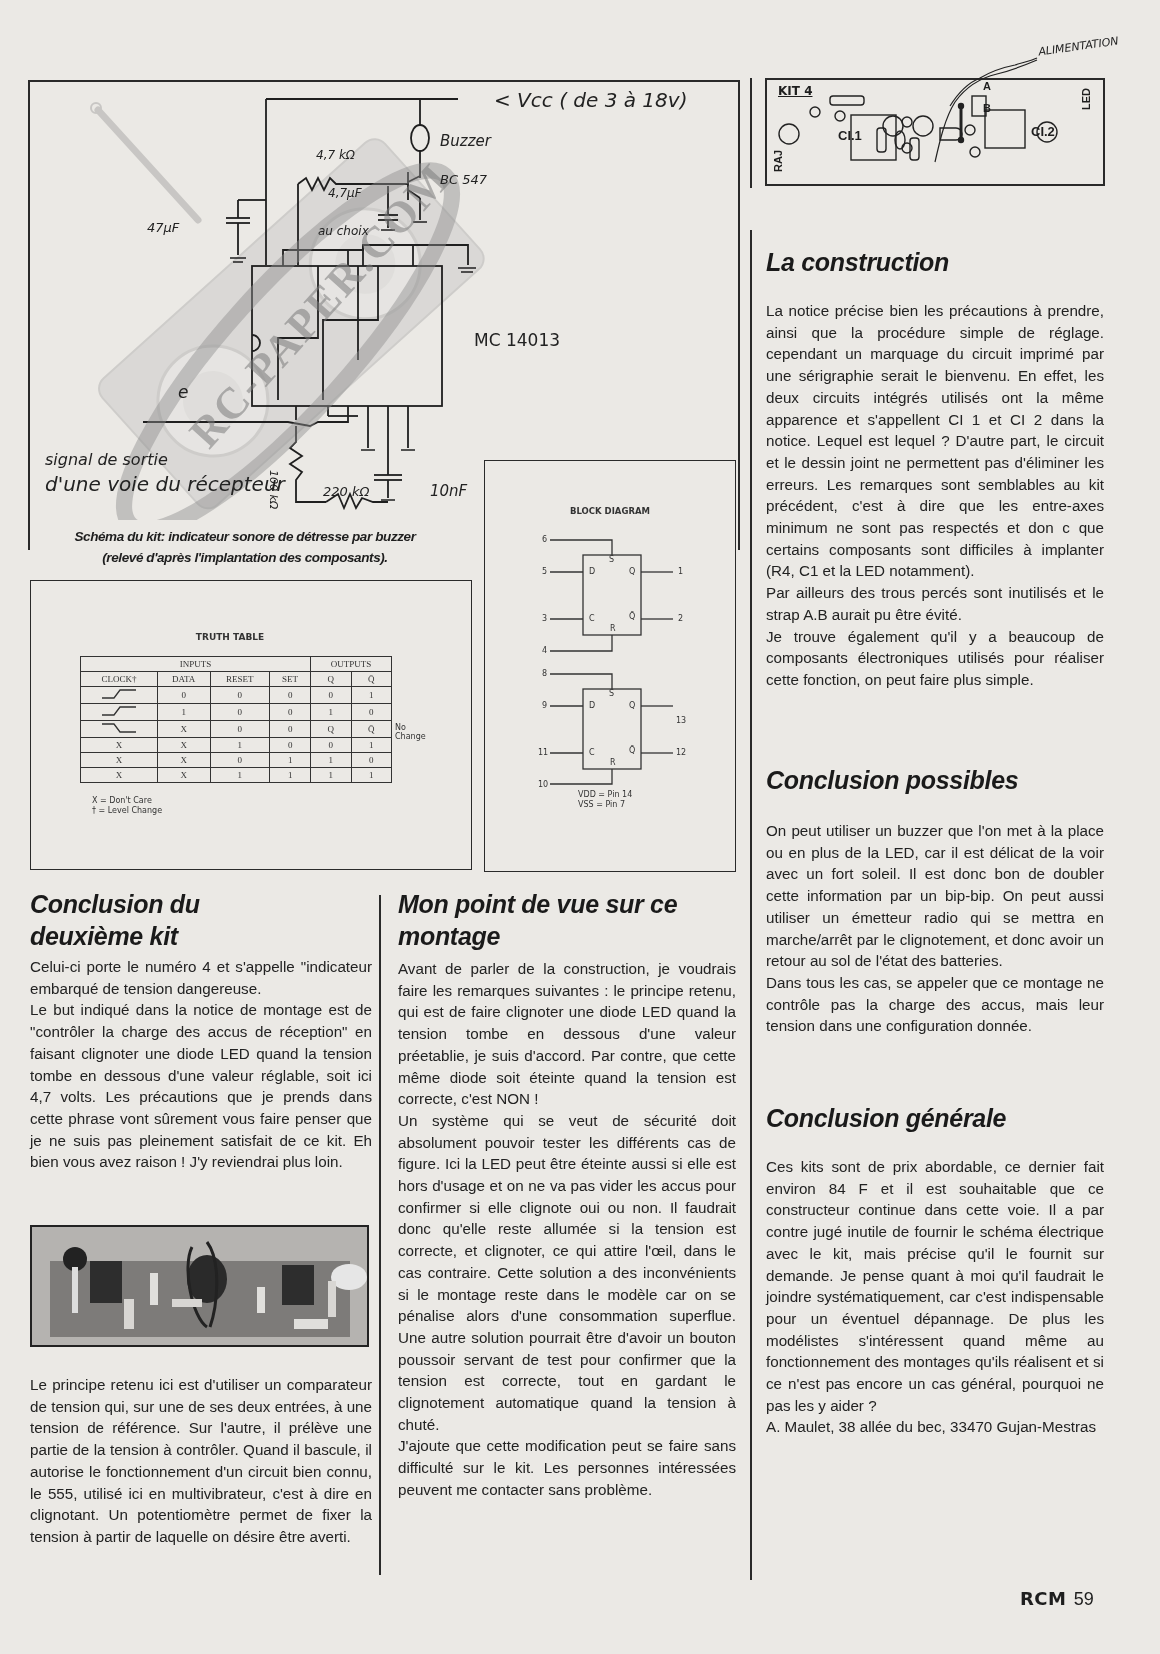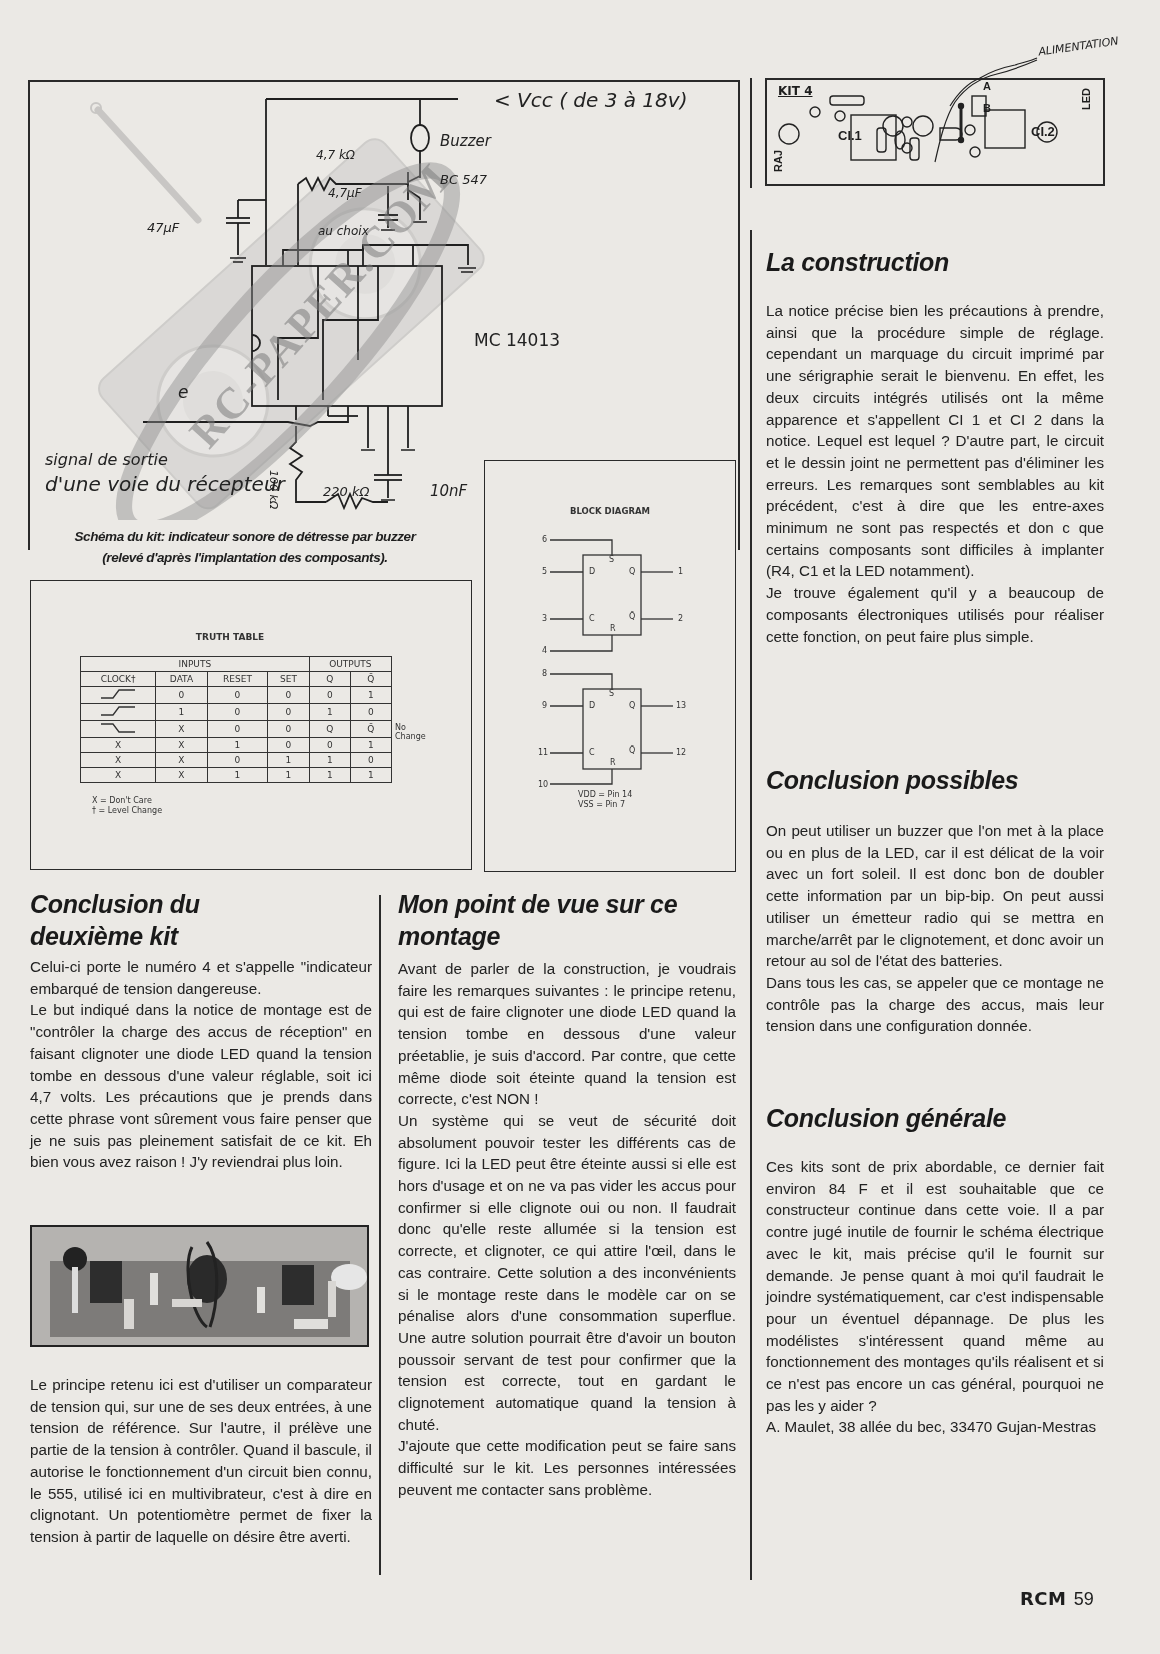--- a/index.html
+++ b/index.html
@@ -8,21 +8,21 @@
   .abs { position:absolute; }
   .box { position:absolute; border:2px solid #2a2a2a; box-sizing:border-box; }
   .thin { border-width:1.5px; }
   .vrule { position:absolute; width:2px; background:#2a2a2a; }
   .hand { font-family:"DejaVu Sans", sans-serif; font-style:italic; font-weight:normal; color:#222; position:absolute; white-space:nowrap; }
   .heading { font-family:"Liberation Sans", sans-serif; font-style:italic; font-weight:bold; font-size:25px; line-height:32px; color:#1a1a1a; margin:0; letter-spacing:-0.3px; }
   .body { font-family:"Liberation Sans", sans-serif; font-size:15.2px; line-height:21.7px; text-align:justify; color:#222; margin:0; }
   .body p { margin:0; }
   .caption { font-family:"Liberation Sans", sans-serif; font-style:italic; font-weight:bold; font-size:13.5px; line-height:21px; letter-spacing:-0.4px;text-align:center; }
   table.tt { border-collapse:collapse; font-size:9px; font-family:"DejaVu Sans", sans-serif; color:#333; }
-  table.tt td, table.tt th { border:1.2px solid #333; text-align:center; height:14px; padding:0 4px; font-weight:normal; }
+  table.tt td, table.tt th { border:1.2px solid #333; text-align:center; height:14px; padding:0 4px; font-weight:normal;font-family:Liberation Serif, serif; }
   .small { font-family:"DejaVu Sans", sans-serif; font-size:8px; color:#333; }
   .pin { font-family:"DejaVu Sans", sans-serif; font-size:8px; color:#333; position:absolute; }
   .footer { font-family:"Liberation Sans", sans-serif; font-weight:bold; font-size:19px; }
 </style>
 </head>
 <body>
 
 <div class="box" style="left:28px; top:80px; width:712px; height:470px; border-bottom:none;"></div>
 <div class="abs" style="left:30px; top:490px; width:450px; height:62px; background:#ebe9e5;"></div>
 
@@ -237,21 +237,21 @@
 <span class="pin" style="left:589px; top:567px;">D</span>
 <span class="pin" style="left:629px; top:567px;">Q</span>
 <span class="pin" style="left:589px; top:614px;">C</span>
 <span class="pin" style="left:629px; top:612px;">Q̄</span>
 <span class="pin" style="left:610px; top:624px;">R</span>
 
 <span class="pin" style="left:542px; top:669px;">8</span>
 <span class="pin" style="left:542px; top:701px;">9</span>
 <span class="pin" style="left:538px; top:748px;">11</span>
 <span class="pin" style="left:538px; top:780px;">10</span>
-<span class="pin" style="left:676px; top:701px;text-align:center;">13</span>
+<span class="pin" style="left:676px; top:716px;text-align:center;">13</span>
 <span class="pin" style="left:676px; top:748px;">12</span>
 <span class="pin" style="left:609px; top:689px;">S</span>
 <span class="pin" style="left:589px; top:701px;">D</span>
 <span class="pin" style="left:629px; top:701px;">Q</span>
 <span class="pin" style="left:589px; top:748px;">C</span>
 <span class="pin" style="left:629px; top:746px;">Q̄</span>
 <span class="pin" style="left:610px; top:758px;">R</span>
 <div class="abs small" style="left:578px; top:790px; line-height:10px;">
   <div>VDD = Pin 14</div>
   <div>VSS = Pin 7</div>
@@ -295,20 +295,21 @@
 <span class="abs" style="left:1080px; top:110px; font-size:11px; font-weight:bold; transform:rotate(-90deg); transform-origin:left top;">LED</span>
 <span class="abs" style="left:772px; top:172px; font-size:11px; font-weight:bold; transform:rotate(-90deg); transform-origin:left top;">RAJ</span>
 
 <div class="vrule" style="left:750px; top:230px; height:1350px;"></div>
 <div class="vrule" style="left:379px; top:895px; height:680px;"></div>
 
 <div class="abs" style="left:766px; top:246px; width:338px;">
   <h2 class="heading" style="margin-bottom:22px;">La construction</h2>
   <div class="body">
     <p>La notice précise bien les précautions à prendre, ainsi que la procédure simple de réglage. cependant un marquage du circuit imprimé par une sérigraphie serait le bienvenu. En effet, les deux circuits intégrés utilisés ont la même apparence et s'appellent CI 1 et CI 2 dans la notice. Lequel est lequel ? D'autre part, le circuit et le dessin joint ne permettent pas d'éliminer les erreurs. Les remarques sont semblables au kit précédent, c'est à dire que les entre-axes minimum ne sont pas respectés et don c que certains composants sont difficiles à implanter (R4, C1 et la LED notamment).</p>
+    <p>Par ailleurs des trous percés sont inutilisés et le strap A.B aurait pu être évité.</p>
     <p>Je trouve également qu'il y a beaucoup de composants électroniques utilisés pour réaliser cette fonction, on peut faire plus simple.</p>
   </div>
 </div>
 
 <div class="abs" style="left:766px; top:764px; width:338px;">
   <h2 class="heading" style="margin-bottom:24px;">Conclusion possibles</h2>
   <div class="body">
     <p>On peut utiliser un buzzer que l'on met à la place ou en plus de la LED, car il est délicat de la voir avec un fort soleil. Il est donc bon de doubler cette information par un bip-bip. On peut aussi utiliser un émetteur radio qui se mettra en marche/arrêt par le clignotement, et donc avoir un retour au sol de l'état des batteries.</p>
     <p>Dans tous les cas, se appeler que ce montage ne contrôle pas la charge des accus, mais leur tension dans une configuration donnée.</p>
   </div>

